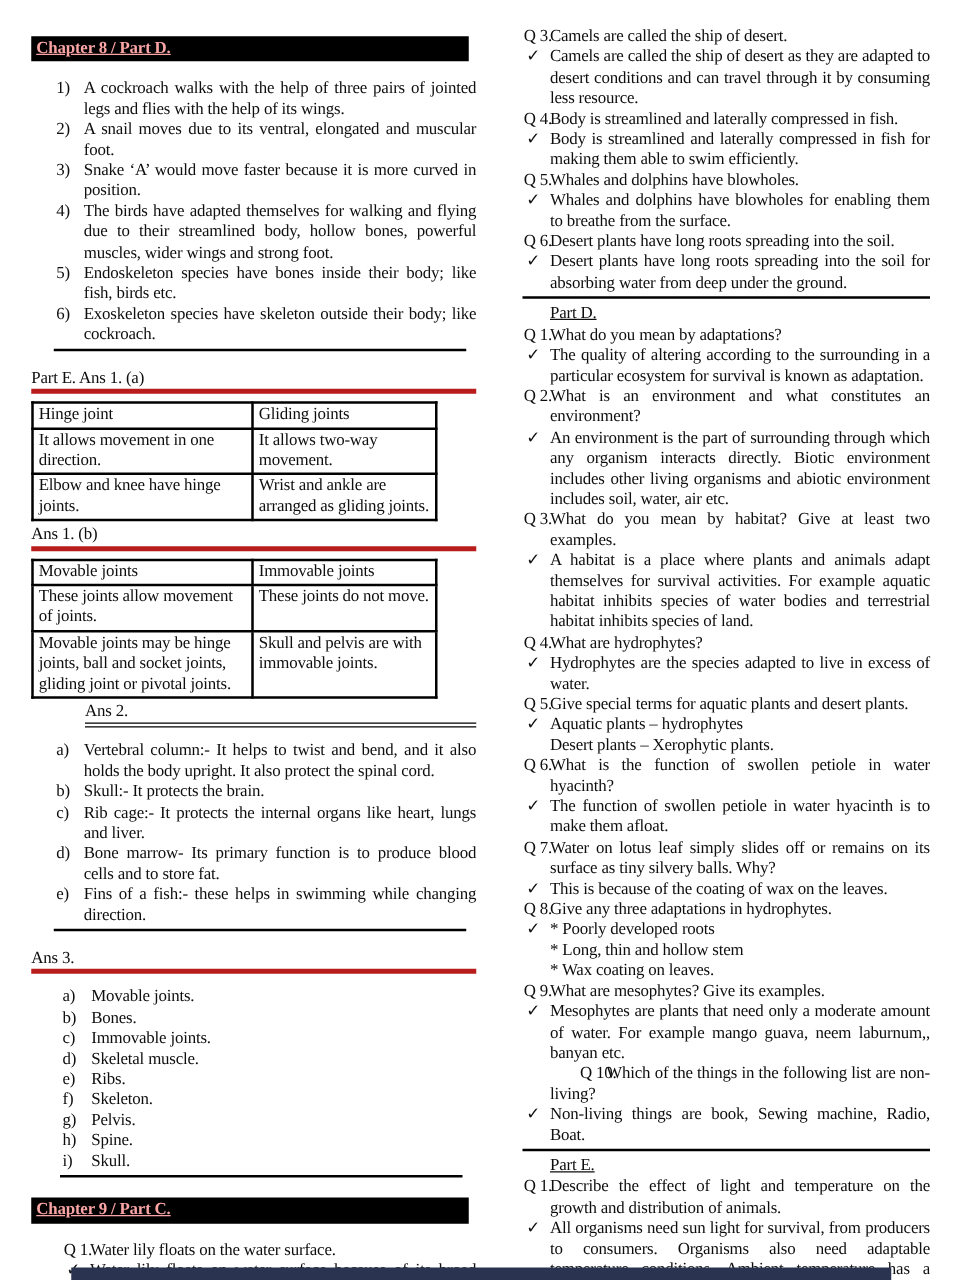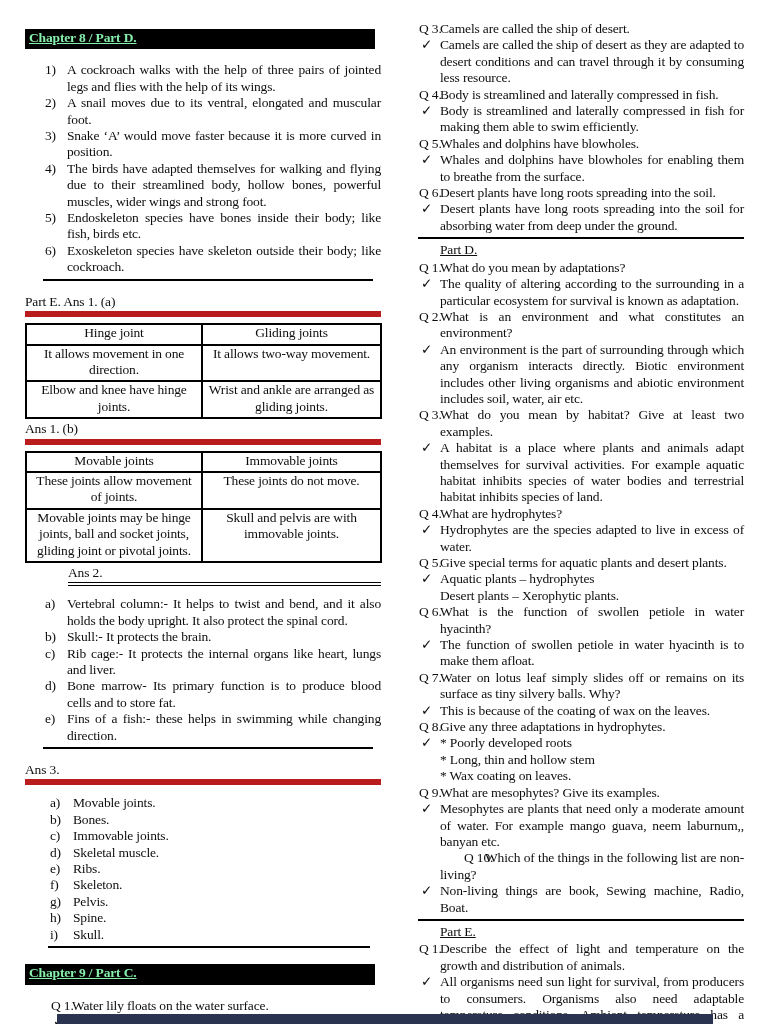--- a/index.html
+++ b/index.html
@@ -5,37 +5,37 @@
   html,body{margin:0;padding:0;background:#ffffff;}
   .page{
     position:relative;width:768px;height:1024px;background:#ffffff;overflow:hidden;
     font-family:"Liberation Serif","DejaVu Serif",serif;
     font-size:13.5px;line-height:16.4px;color:#0e0e0e;letter-spacing:-0.15px;
   }
   .col{position:absolute;top:0;}
   .col-left{left:25px;top:29px;width:356px;}
   .col-right{left:418px;top:21px;width:326px;}
 
-  .chapter-bar{background:#000;color:#86efac;width:342px;padding:1px 4px 3px;margin-bottom:13px;}
+  .chapter-bar{background:#000;color:#fca5a5;width:342px;padding:1px 4px 3px;margin-bottom:13px;}
   .chapter-bar span{font-weight:bold;text-decoration:underline;}
 
   .numlist{margin-bottom:2px;}
   .li{position:relative;padding-left:42px;text-align:justify;}
   .li .num{position:absolute;left:20px;}
   .letlist3 .li{padding-left:48px;}
   .letlist3 .li .num{left:25px;}
 
   .rule{border:none;border-top:2px solid #000;margin:3px 0;}
   .rule.inset{margin-left:18px;margin-right:8px;}
   .rule.inset3{margin-left:23px;margin-right:11px;}
 
-  .seclabel{margin-top:13px;border-bottom:6px solid #b91c1c;padding-bottom:1px;}
+  .seclabel{margin-top:13px;border-bottom:4px solid #b91c1c;padding-bottom:1px;}
   .seclabel.dbl{border-bottom:4px double #000;margin-left:43px;}
 
-  table.jt{border-collapse:collapse;width:357px;margin-top:6px;table-layout:fixed;text-align:center;}
+  table.jt{border-collapse:collapse;width:325px;margin-top:6px;table-layout:fixed;}
   .jt td{border:2px solid #000;padding:0 4px 2px;vertical-align:top;}
   .jt td:first-child{width:166px;}
 
   .qa .qline{position:relative;padding-left:22px;text-align:justify;}
   .qa .qline .lbl{position:absolute;left:1px;}
   .qa .aline{position:relative;padding-left:22px;text-align:justify;}
   .qa .aline .chk{position:absolute;left:3px;}
   .qa.q10 .qline{text-indent:45px;}
   .qa-group.indent{margin-left:25px;}
 

